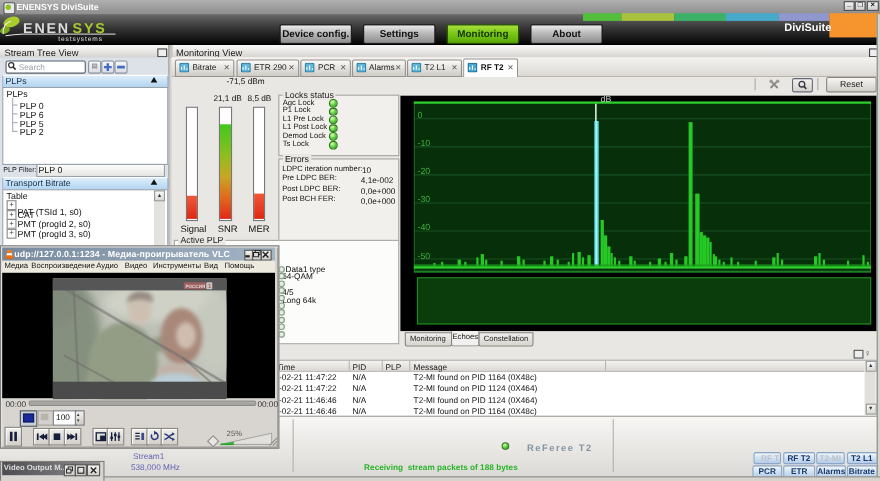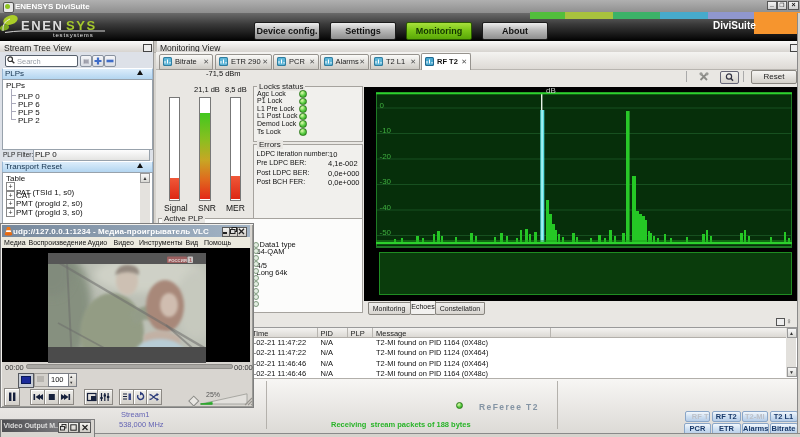--- a/index.html
+++ b/index.html
@@ -96,21 +96,21 @@
 <div class="tx" style="left:18px;top:91.5px;font-size:8px;color:#111;">PLP 0</div>
 <div class="tx" style="left:18px;top:99.8px;font-size:8px;color:#111;">PLP 6</div>
 <div class="tx" style="left:18px;top:108.1px;font-size:8px;color:#111;">PLP 5</div>
 <div class="tx" style="left:18px;top:116.4px;font-size:8px;color:#111;">PLP 2</div>
 
 <div class="tx" style="left:3px;top:150.5px;font-size:6.5px;color:#222;">PLP Filter:</div>
 <div class="a" style="left:33px;top:148.5px;width:115px;height:10px;background:linear-gradient(#fdfdfd,#e4e4e2);border:1px solid #98a2ac;"></div>
 <div class="tx" style="left:35px;top:150px;font-size:8px;color:#111;">PLP 0</div>
 
 <div class="a" style="left:2px;top:160.5px;width:149px;height:10.5px;background:linear-gradient(#dcedfb,#b3d5f0);border:1px solid #9ab8d4;border-top-color:#fff;"></div>
-<div class="tx" style="left:5px;top:162px;font-size:8px;color:#14324e;">Transport Reset</div>
+<div class="tx" style="left:5px;top:162px;font-size:8px;color:#14324e;">Transport Bitrate</div>
 <div class="tx" style="left:137px;top:163px;width:0;height:0;border-left:3.5px solid transparent;border-right:3.5px solid transparent;border-bottom:5px solid #111;"></div>
 
 <div class="a" style="left:2px;top:171.5px;width:149px;height:110px;background:#fff;border:1px solid #98a2ac;"></div>
 <div class="tx" style="left:6px;top:173.5px;font-size:8px;color:#111;">Table</div>
 <div class="a" style="left:140px;top:172.5px;width:10px;height:108px;background:#e4e2de;"></div>
 <div class="tx" style="left:140px;top:172.5px;width:8px;height:8px;background:linear-gradient(#f8f8f8,#d8d8d4);border:1px solid #999;font-size:5px;color:#333;text-align:center;line-height:8px;">▲</div>
 <div class="tx" style="left:6px;top:182px;width:7px;height:7px;border:1px solid #888;background:#fff;font-size:7px;line-height:7px;text-align:center;color:#333;">+</div>
 <div class="tx" style="left:16px;top:188px;font-size:8px;color:#111;">PAT (TSId 1, s0)</div>
 <div class="tx" style="left:6px;top:190.7px;width:7px;height:7px;border:1px solid #888;background:#fff;font-size:7px;line-height:7px;text-align:center;color:#333;">+</div>
 <div class="tx" style="left:16px;top:190.7px;font-size:8px;color:#111;">CAT</div>

